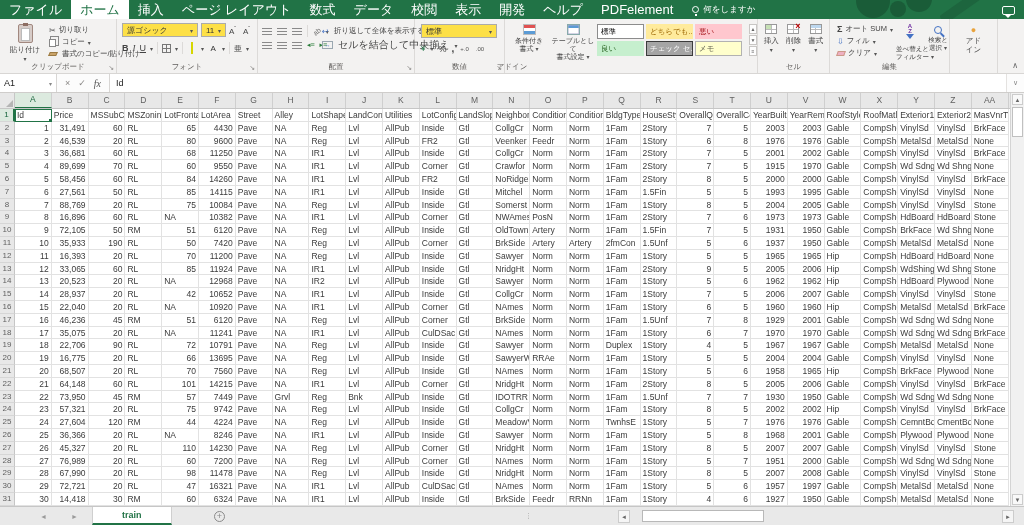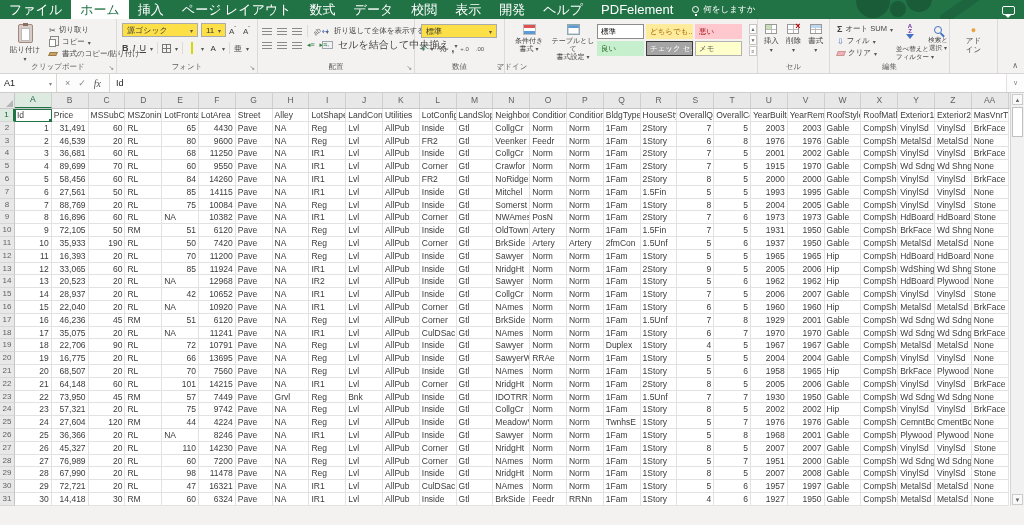--- a/index.html
+++ b/index.html
@@ -1365,14 +1365,30 @@
         </div>
       </div>
   </div>
 
   <div class="vscroll">
     <div class="up">▲</div>
     <div class="vthumb"></div>
     <div class="down">▼</div>
   </div>
 
+  <div class="sheetbar">
+    <div class="navarrows">
+      <span>◄</span>
+      <span>►</span>
+    </div>
+    <div class="sheettab">train</div>
+    <div class="newsheet">+</div>
+    <div class="hdots">⋮</div>
+    <div class="hscroll">
+      <div class="harrow">◄</div>
+      <div class="htrack">
+        <div class="hthumb"></div>
+      </div>
+      <div class="harrow">►</div>
+    </div>
+  </div>
 
 </div>
 
 </body></html>

